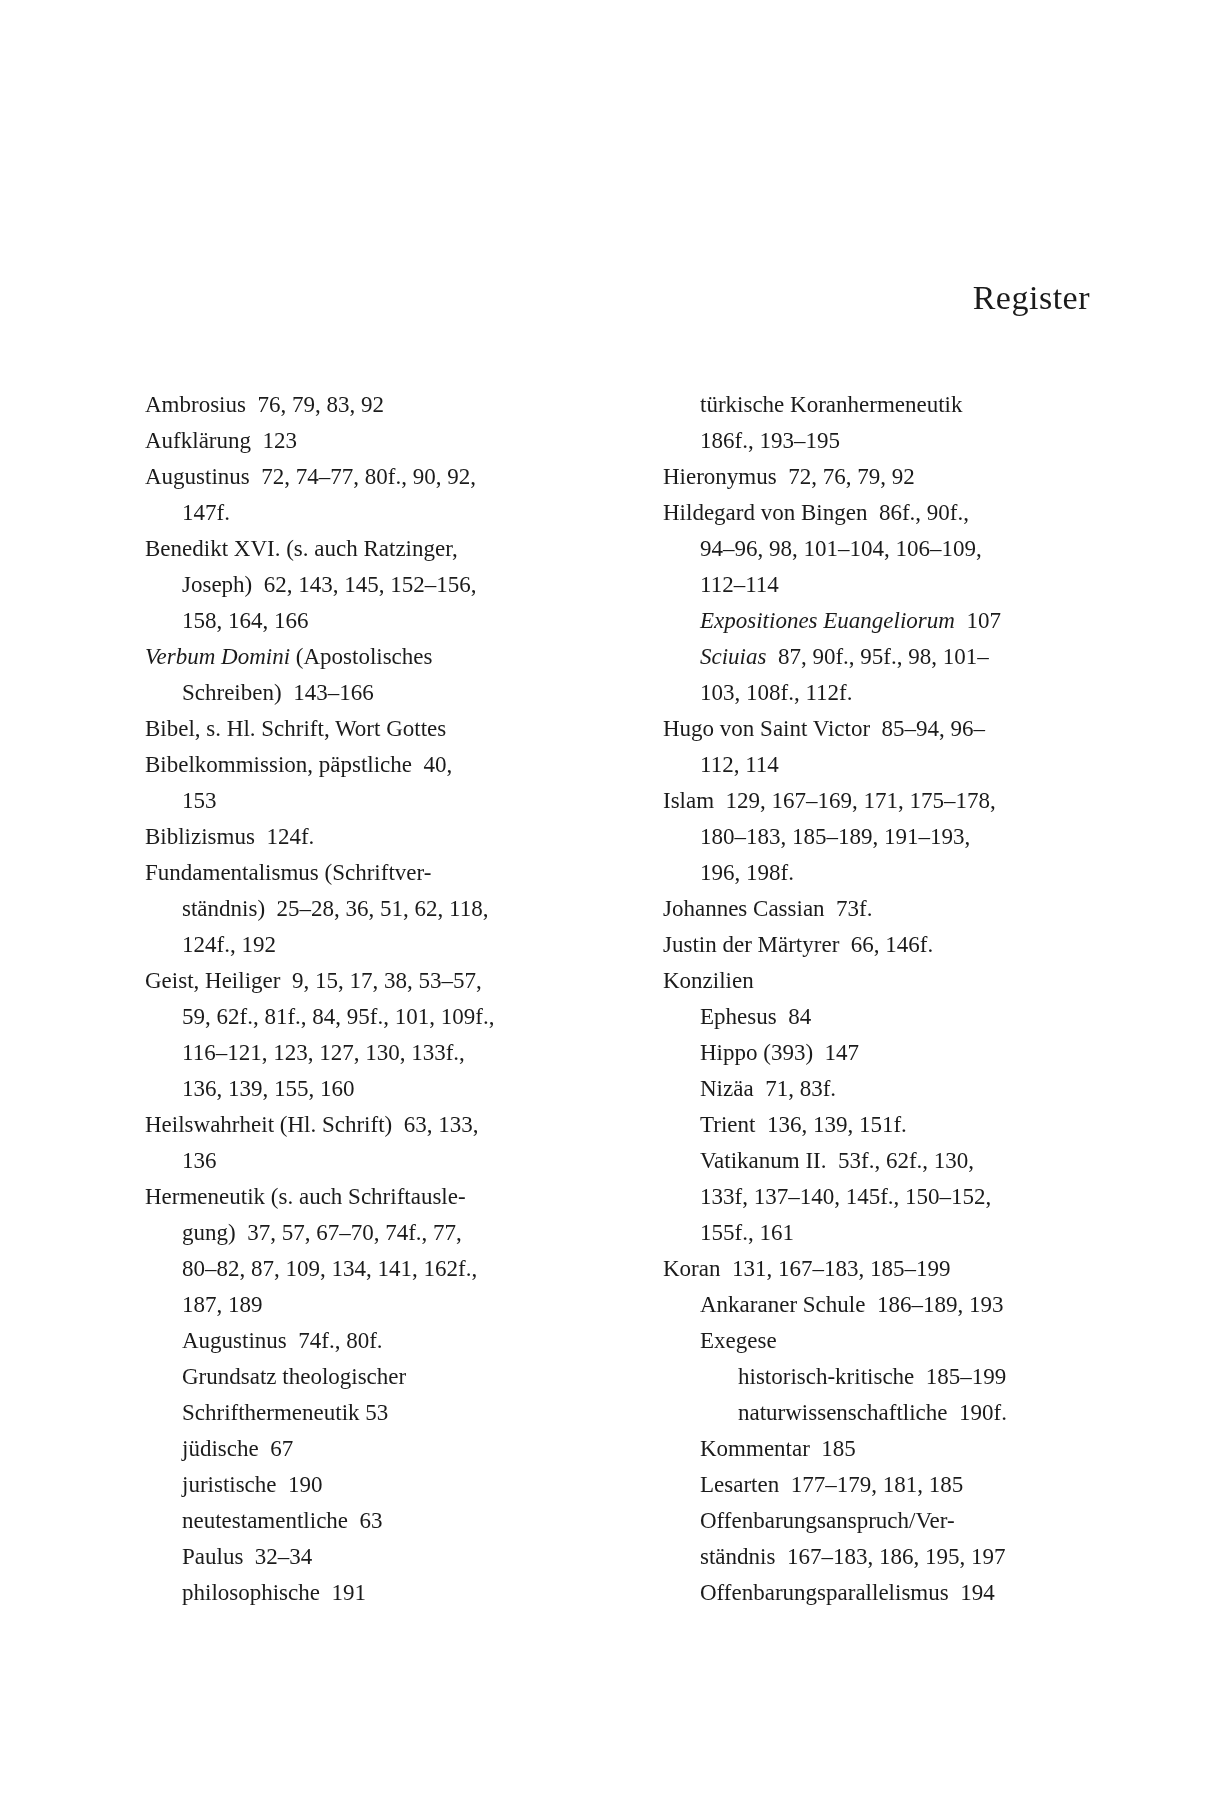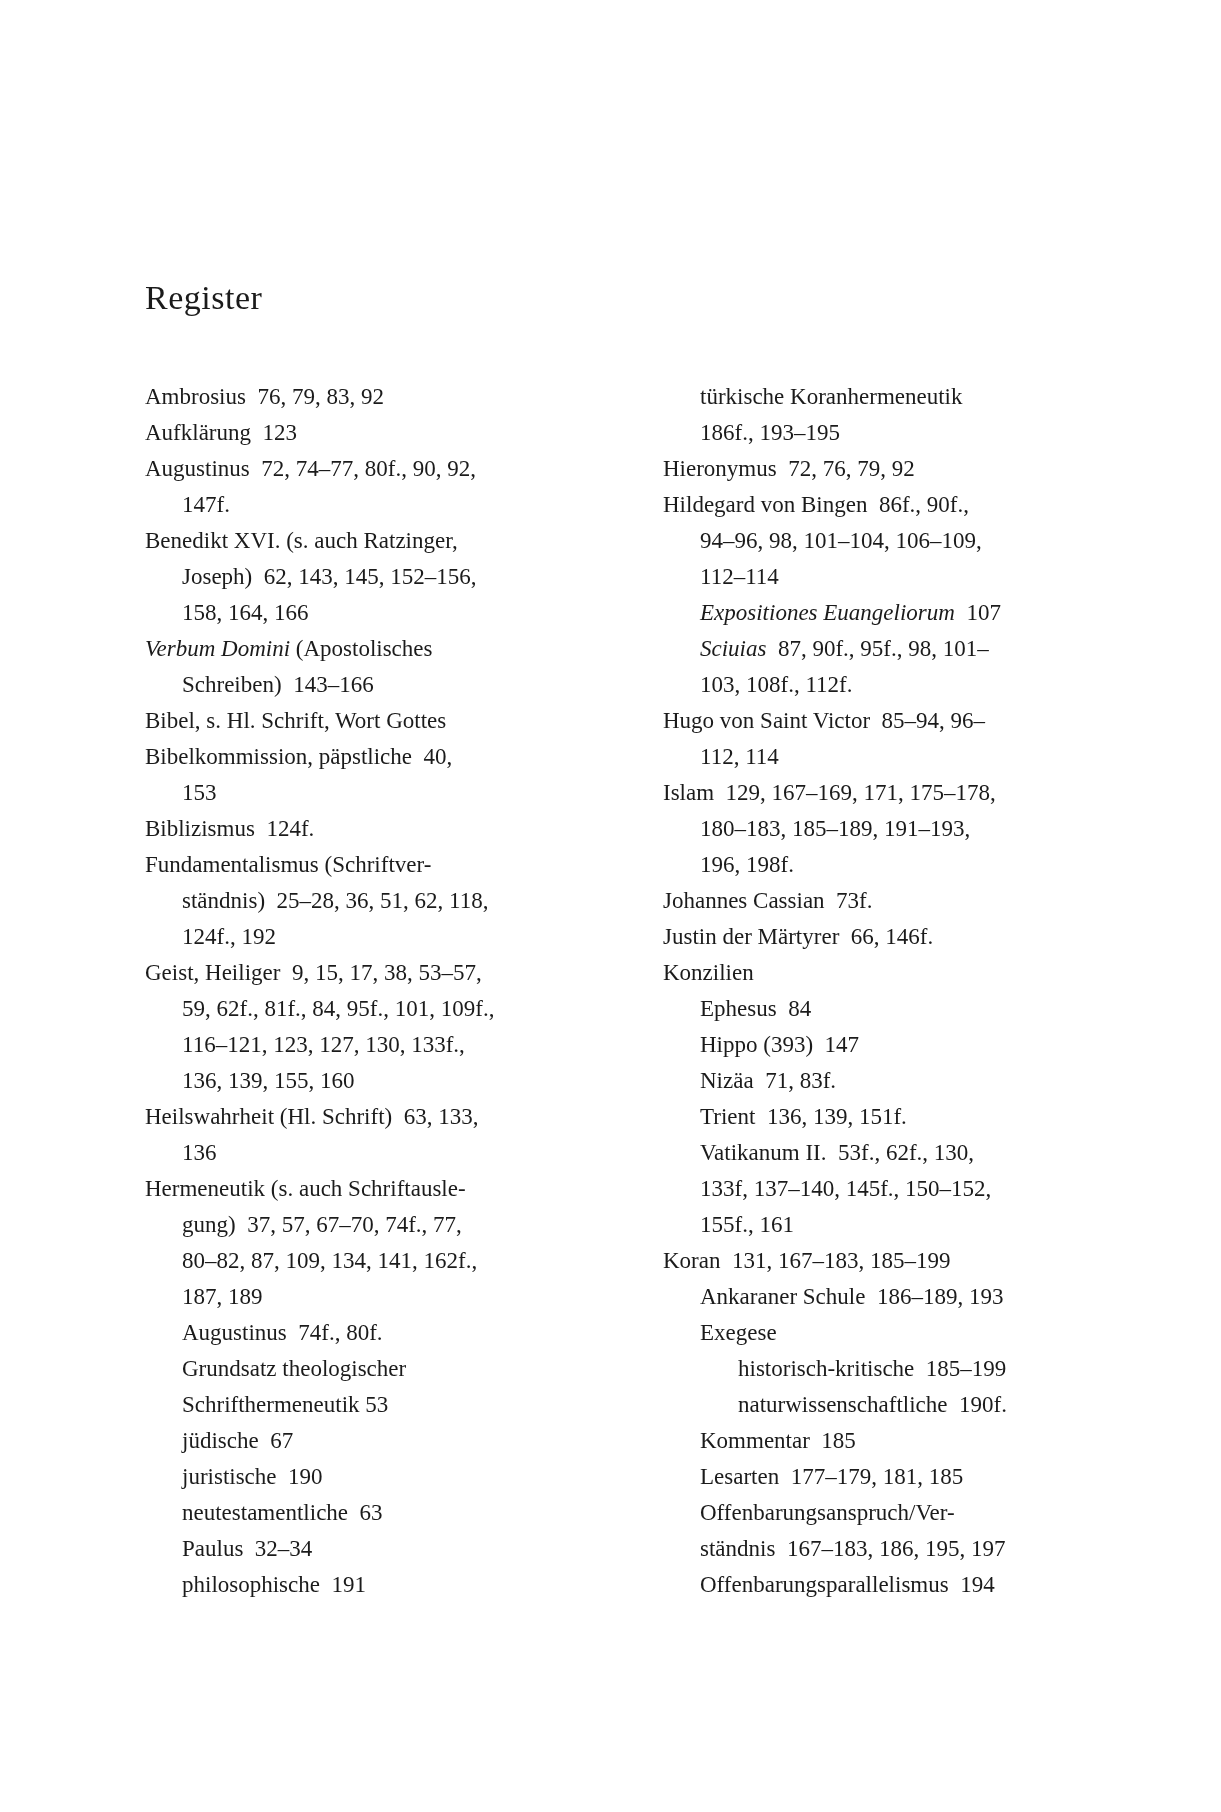--- a/index.html
+++ b/index.html
@@ -14,28 +14,28 @@
     background: #ffffff;
     color: #1b1b1b;
     font-family: "Liberation Serif", serif;
     overflow: hidden;
   }
   .title {
     position: absolute;
     top: 256px;
     left: 145px;
     width: 945px;
-    text-align: left;
+    text-align: right;
     font-size: 34px;
     font-weight: normal;
     letter-spacing: 0.5px;
   }
   .col {
     position: absolute;
-    top: 379px;
+    top: 387px;
     font-size: 23px;
     line-height: 36px;
     white-space: pre;
   }
   .col-left  { left: 145px; width: 460px; }
   .col-right { left: 663px; width: 470px; }
   .line { height: 36px; }
   .indent-0 { padding-left: 0; }
   .indent-1 { padding-left: 37px; font-family: Liberation Serif, serif; }
   .indent-2 { padding-left: 75px; }

